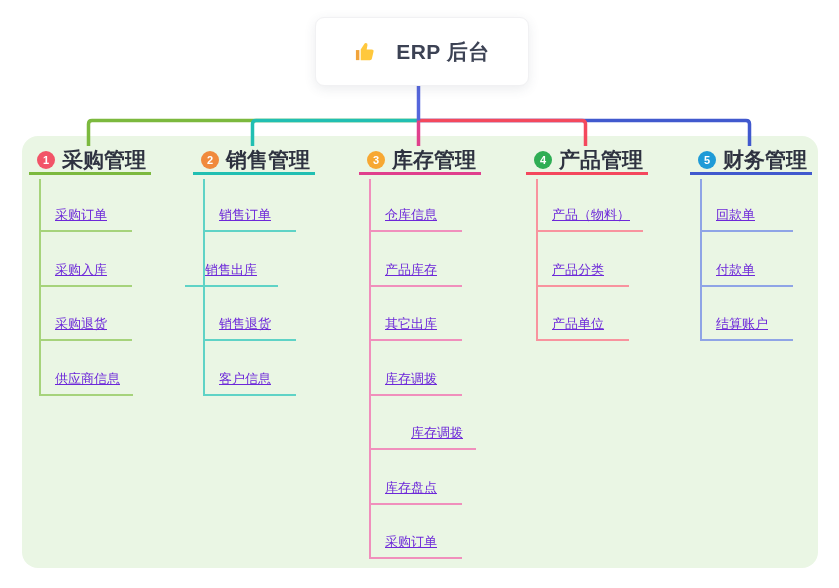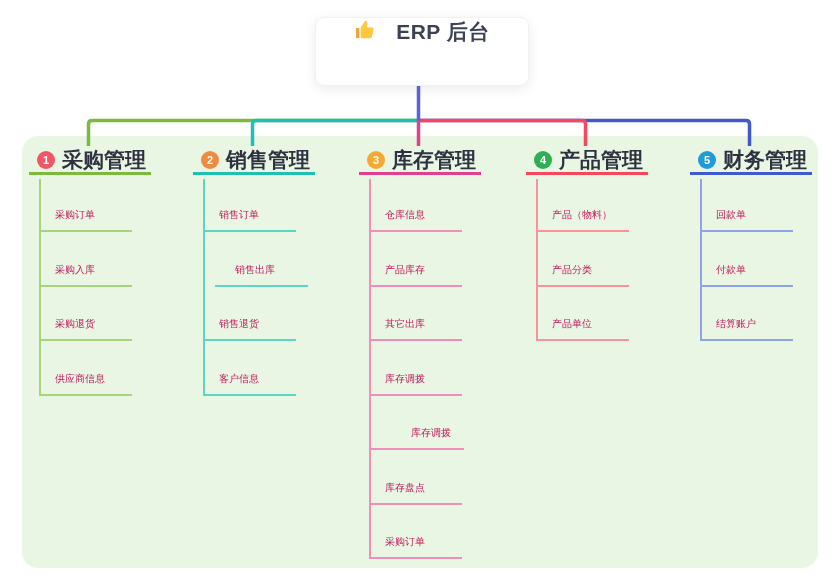--- a/index.html
+++ b/index.html
@@ -1,30 +1,30 @@
 <!DOCTYPE html>
 <html><head>
 <meta charset="utf-8">
 <style>
   html,body{margin:0;padding:0;background:#fff;font-family:"Liberation Sans","DejaVu Sans",sans-serif;}
   .page{position:relative;width:839px;height:588px;background:#fff;overflow:hidden;}
   .panel{position:absolute;left:22px;top:136px;width:796px;height:432px;border-radius:16px;}
   svg.connectors{position:absolute;left:0;top:0;width:839px;height:588px;pointer-events:none;}
   .root-node{position:absolute;left:315px;top:17px;width:212px;height:67px;background:#ffffff;
     border:1px solid #f1f1f3;border-radius:9px;box-shadow:0 3px 12px rgba(60,70,90,.10);
-    display:flex;justify-content:center;gap:19px;cursor:pointer;}
+    display:flex;align-items:center;justify-content:center;gap:19px;cursor:pointer;}
   .root-label{font-size:21px;font-weight:600;color:#3c4254;letter-spacing:.5px;}
   .branch-header{position:absolute;height:27px;display:flex;align-items:center;gap:7px;
     padding-left:8px;box-sizing:border-box;cursor:pointer;}
   .badge{width:18px;height:18px;border-radius:50%;color:#fff;font-size:11px;font-weight:bold;
     display:flex;align-items:center;justify-content:center;flex:0 0 18px;}
   .branch-label{font-size:21px;font-weight:600;color:#2e3240;white-space:nowrap;}
   .child-line{position:absolute;width:2px;}
   .child-item{position:absolute;height:27px;box-sizing:border-box;padding:0 13px 5px 16px;
-    min-width:93px;font-size:10px;color:#be185d;white-space:nowrap;line-height:20px;cursor:pointer;}
+    min-width:93px;font-size:13px;color:#6d28d9;white-space:nowrap;line-height:20px;cursor:pointer;text-decoration:underline;}
 </style>
 </head>
 <body>
 
 <div class="page">
 
   <div class="panel" id="panel" style="background: rgb(234, 246, 228);"></div>
 
   <svg class="connectors" id="connectors" xmlns="http://www.w3.org/2000/svg" fill="none">
       <path d="M418.5 120.5 H92 Q88.5 120.5 88.5 124 V146" stroke="#7CB93E" stroke-width="3.5" fill="none"></path>
@@ -54,21 +54,21 @@
       <div class="child-item" style="left: 39px; top: 205px; border-bottom: 2px solid rgb(166, 211, 123);">采购订单</div>
       <div class="child-item" style="left: 39px; top: 259.5px; border-bottom: 2px solid rgb(166, 211, 123);">采购入库</div>
       <div class="child-item" style="left: 39px; top: 314px; border-bottom: 2px solid rgb(166, 211, 123);">采购退货</div>
       <div class="child-item" style="left: 39px; top: 368.5px; border-bottom: 2px solid rgb(166, 211, 123);">供应商信息</div>
       <div class="branch-header" style="left: 193px; top: 148px; width: 122px; border-bottom: 3px solid rgb(33, 191, 178);">
         <span class="badge" style="background: rgb(240, 138, 60); color: rgb(255, 255, 255);">2</span>
         <span class="branch-label">销售管理</span>
       </div>
       <div class="child-line" style="left: 203px; top: 179px; height: 216.5px; background: rgb(95, 211, 198);"></div>
       <div class="child-item" style="left: 203px; top: 205px; border-bottom: 2px solid rgb(95, 211, 198);">销售订单</div>
-      <div class="child-item" style="left: 215px; top: 259.5px; border-bottom: 2px solid rgb(95, 211, 198); padding-left: 20px;">销售出库</div>
+      <div class="child-item" style="left: 185px; top: 259.5px; border-bottom: 2px solid rgb(95, 211, 198); padding-left: 20px;">销售出库</div>
       <div class="child-item" style="left: 203px; top: 314px; border-bottom: 2px solid rgb(95, 211, 198);">销售退货</div>
       <div class="child-item" style="left: 203px; top: 368.5px; border-bottom: 2px solid rgb(95, 211, 198);">客户信息</div>
       <div class="branch-header" style="left: 359px; top: 148px; width: 122px; border-bottom: 3px solid rgb(224, 64, 141);">
         <span class="badge" style="background: rgb(247, 168, 50); color: rgb(255, 255, 255);">3</span>
         <span class="branch-label">库存管理</span>
       </div>
       <div class="child-line" style="left: 369px; top: 179px; height: 380px; background: rgb(240, 143, 188);"></div>
       <div class="child-item" style="left: 369px; top: 205px; border-bottom: 2px solid rgb(240, 143, 188);">仓库信息</div>
       <div class="child-item" style="left: 369px; top: 259.5px; border-bottom: 2px solid rgb(240, 143, 188);">产品库存</div>
       <div class="child-item" style="left: 369px; top: 314px; border-bottom: 2px solid rgb(240, 143, 188);">其它出库</div>

